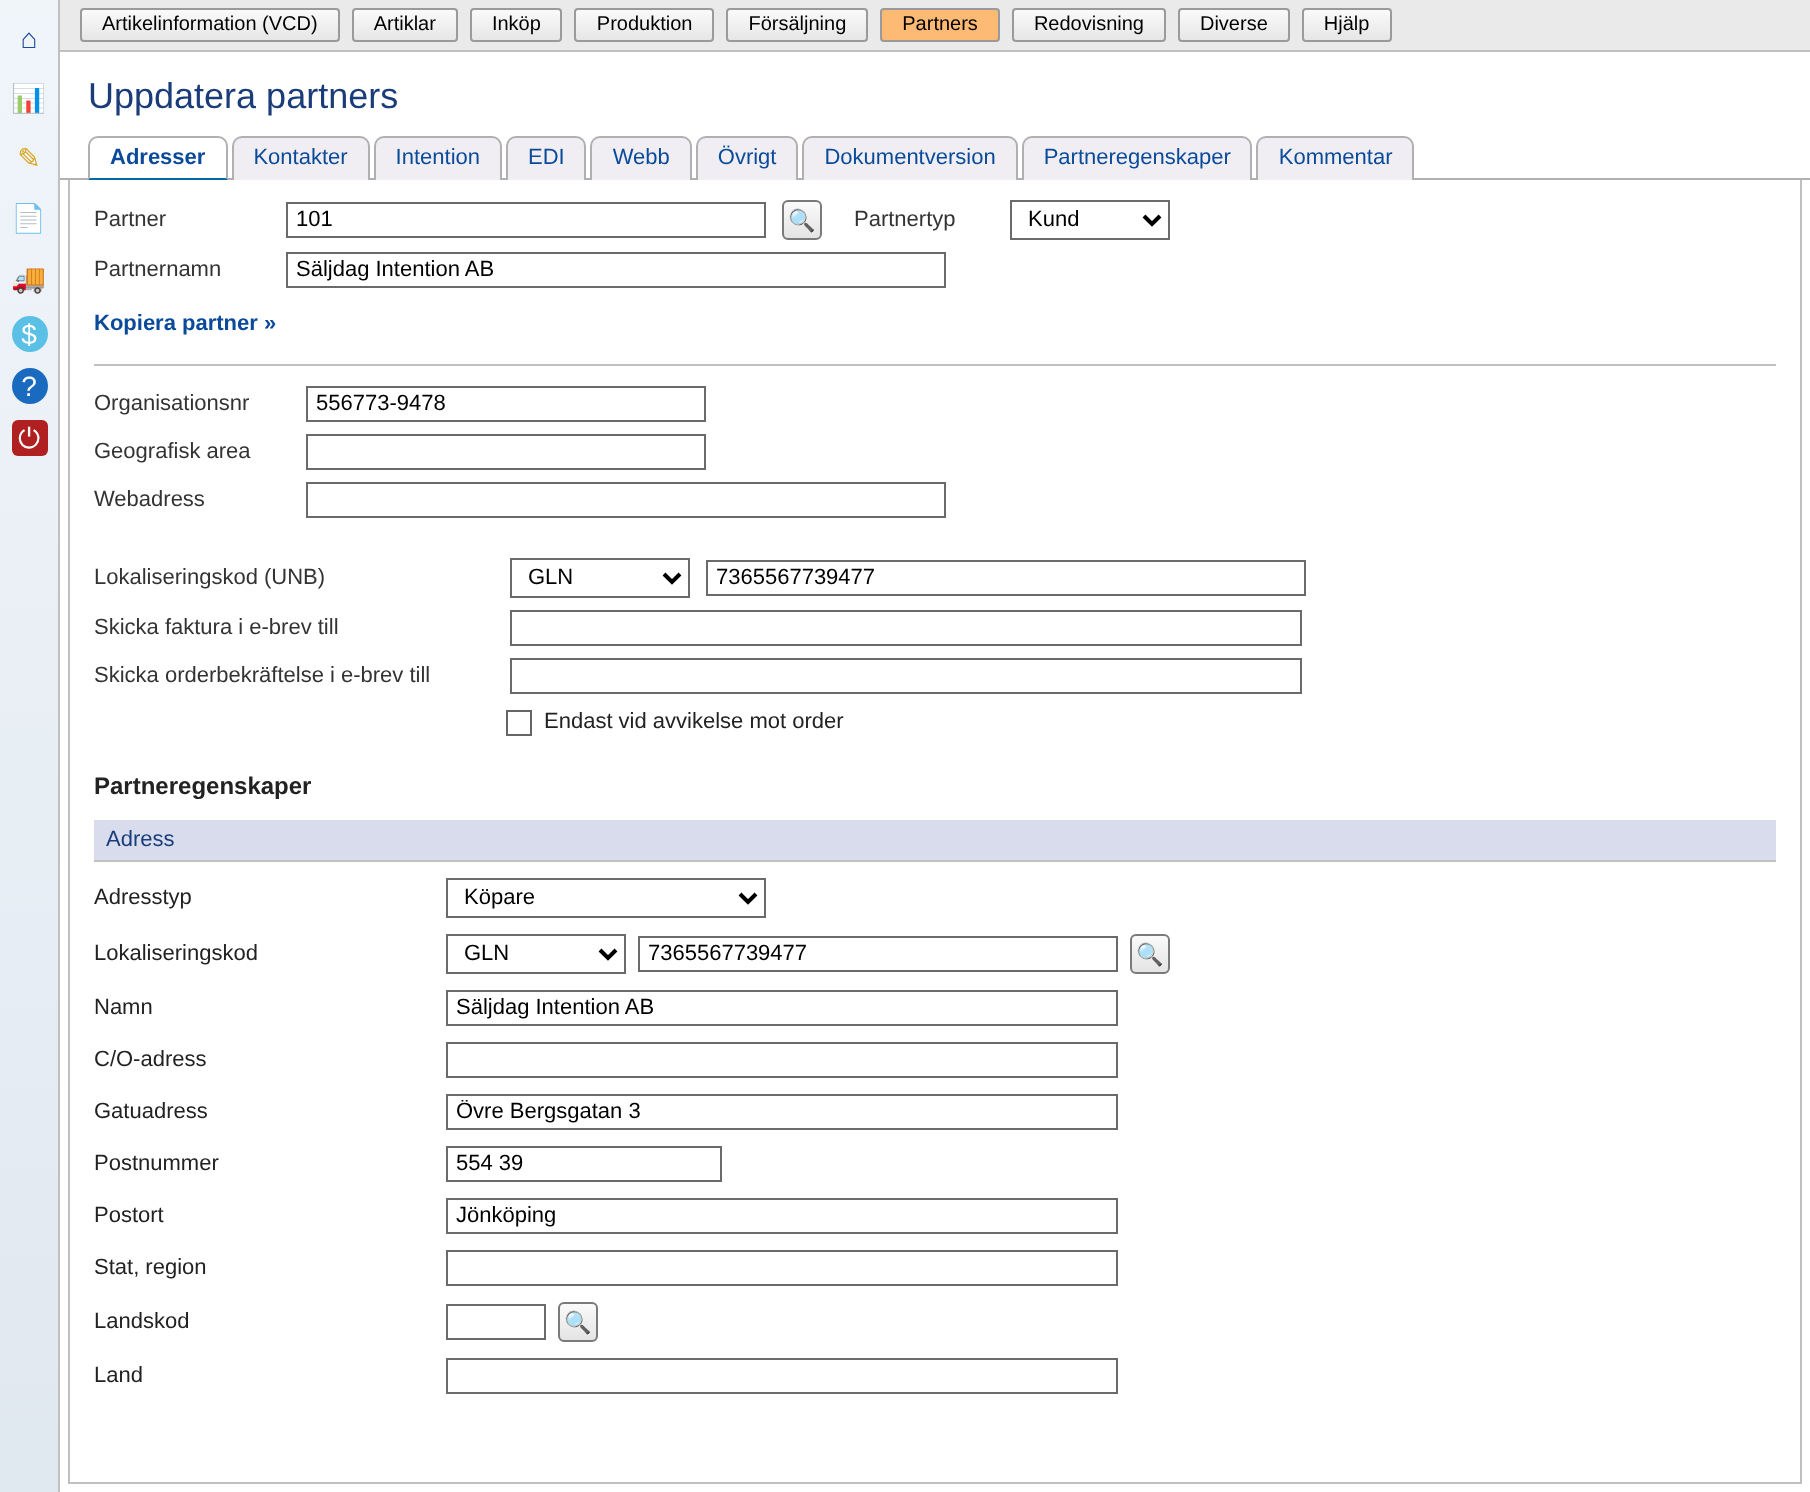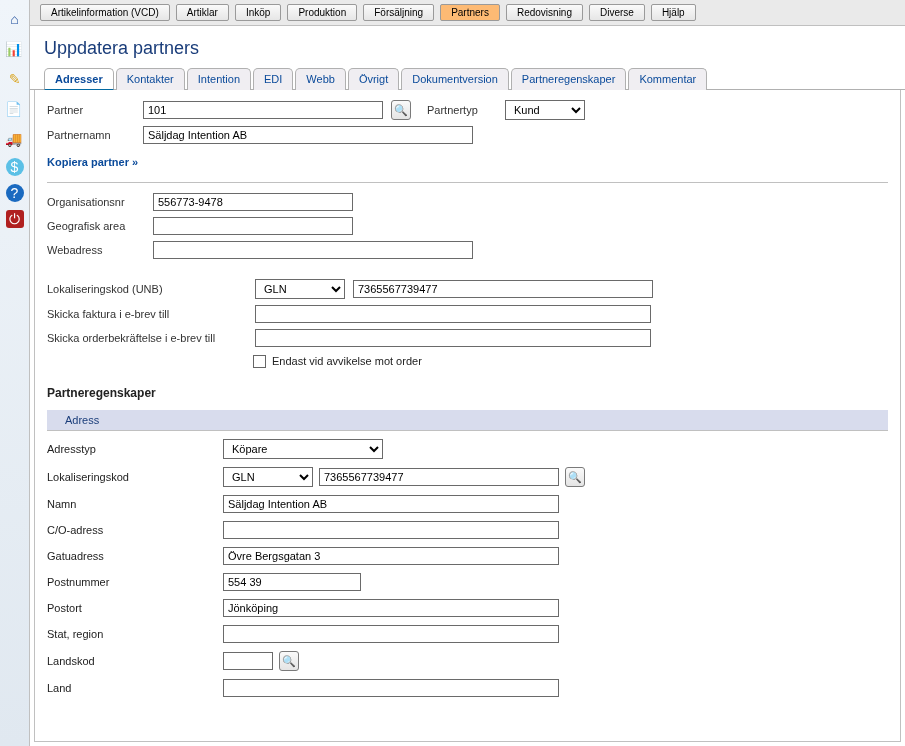--- a/index.html
+++ b/index.html
@@ -145,21 +145,21 @@
     margin: 4px 0 10px;
   }
   .section-heading {
     font-weight: bold;
     margin: 18px 0 10px;
     font-size: 12px;
   }
   .sub-header {
     background: #d8dced;
     color: #1a3d7a;
-    padding: 4px 18px;
+    padding: 4px 6px;
     border-bottom: 1px solid #c0c0c0;
     margin-bottom: 8px;
   }
   .addr-row {
     display: flex;
     align-items: center;
     gap: 6px;
     margin-bottom: 8px;
   }
   .addr-row label {

